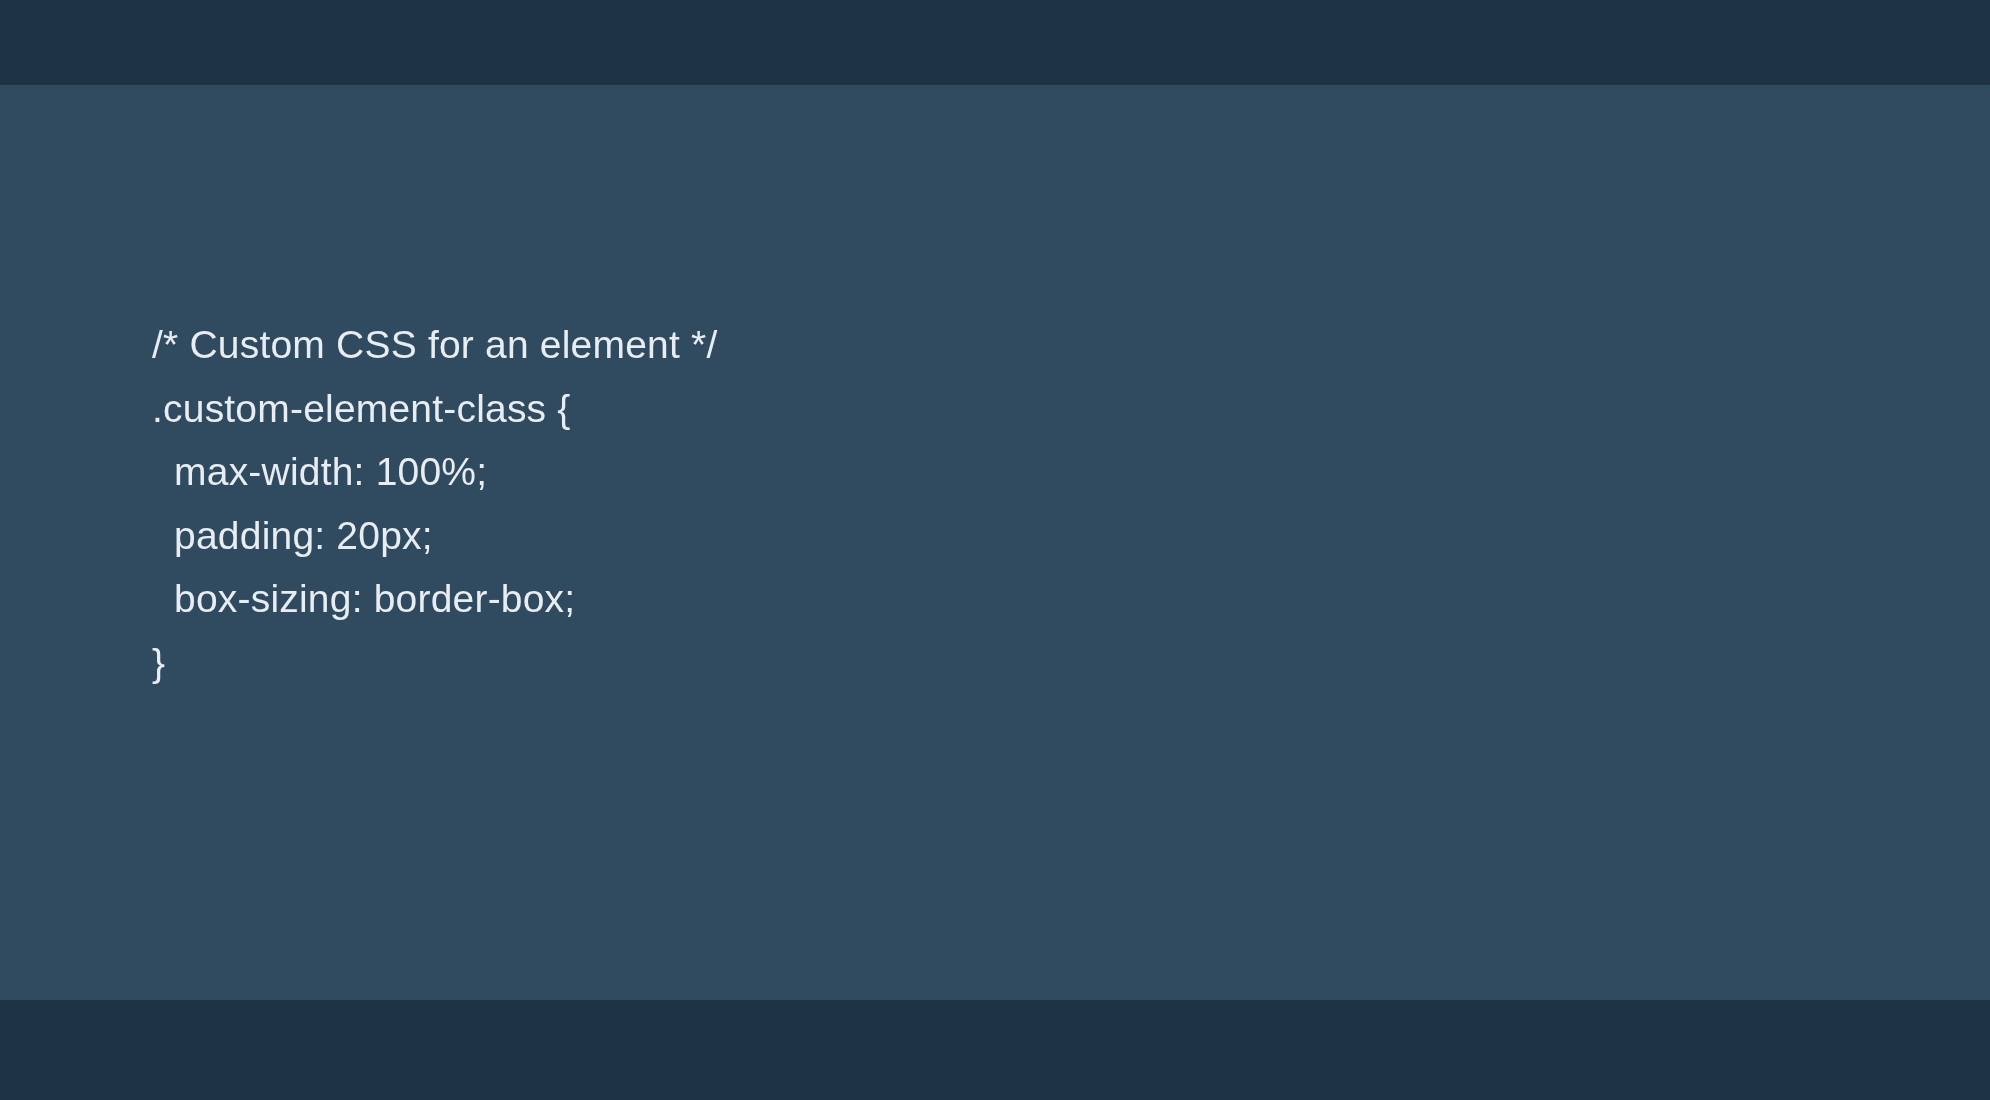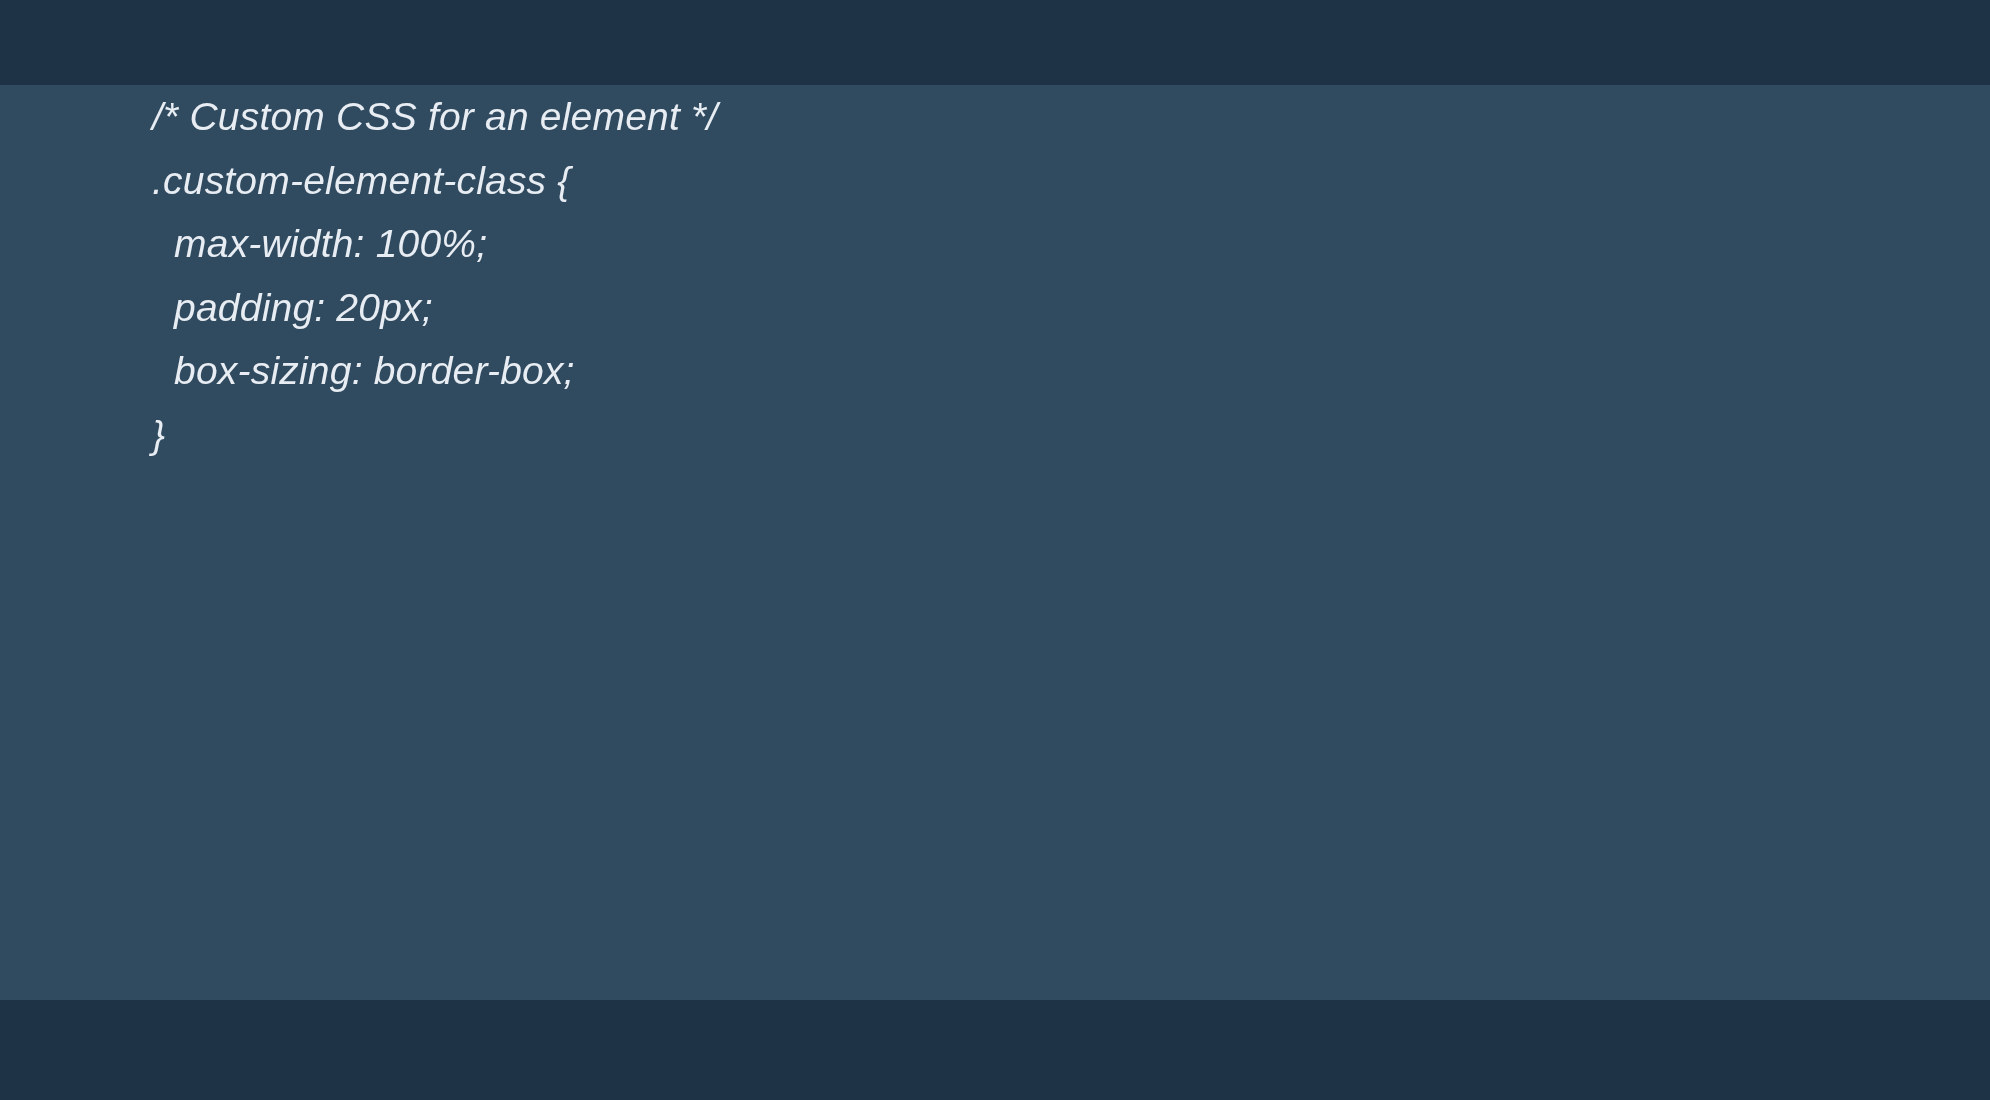--- a/index.html
+++ b/index.html
@@ -16,22 +16,22 @@
     }
     .top-band {
       width: 100%;
       height: 85px;
       background: #1f3347;
     }
     .main-panel {
       width: 100%;
       height: 915px;
       background: #304a60;
+      padding-top: 228px;
       padding-left: 152px;
-      font-style: italic;
     }
     .bottom-band {
       width: 100%;
       height: 100px;
       background: #1f3347;
     }
     .code-block {
       font-family: -apple-system, BlinkMacSystemFont, "Segoe UI", Helvetica, Arial, sans-serif;
       font-size: 39px;
       line-height: 1.63;

